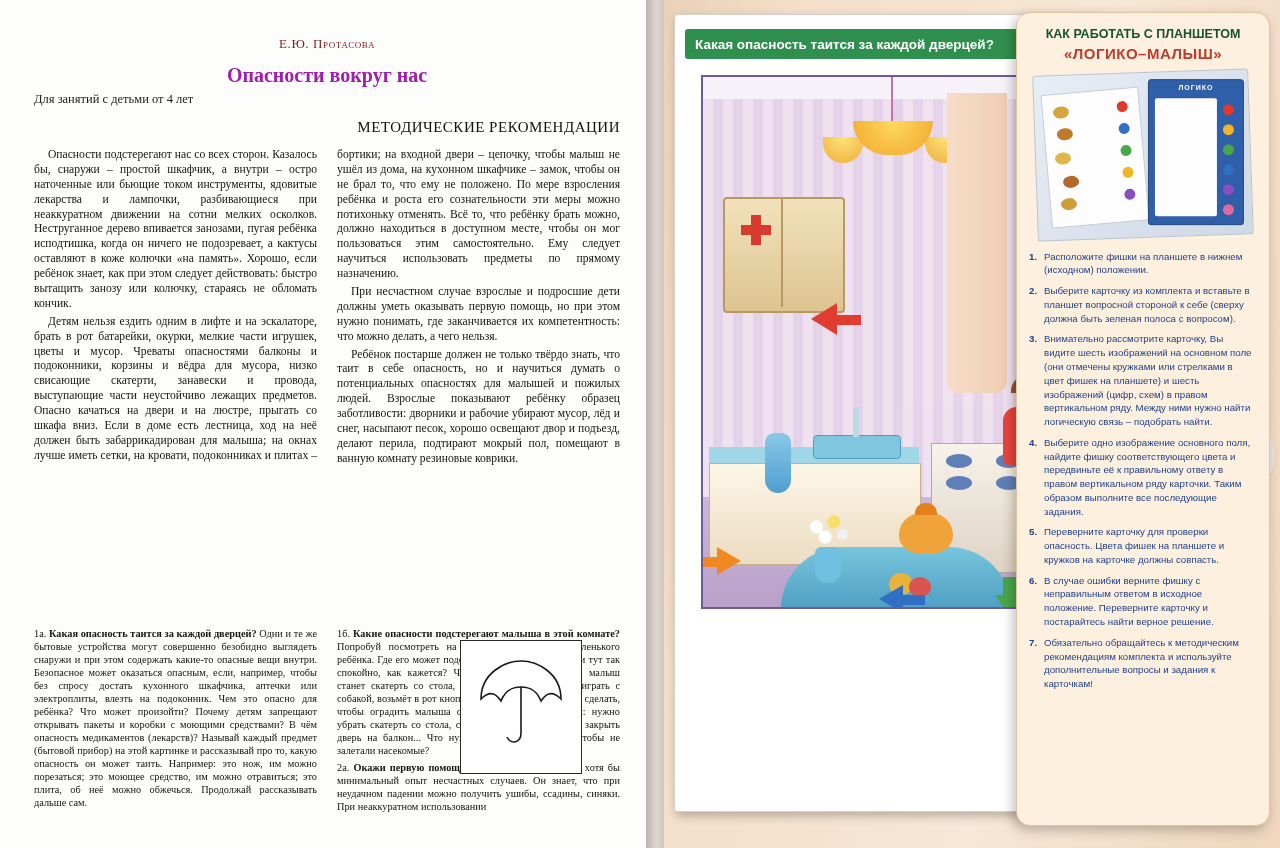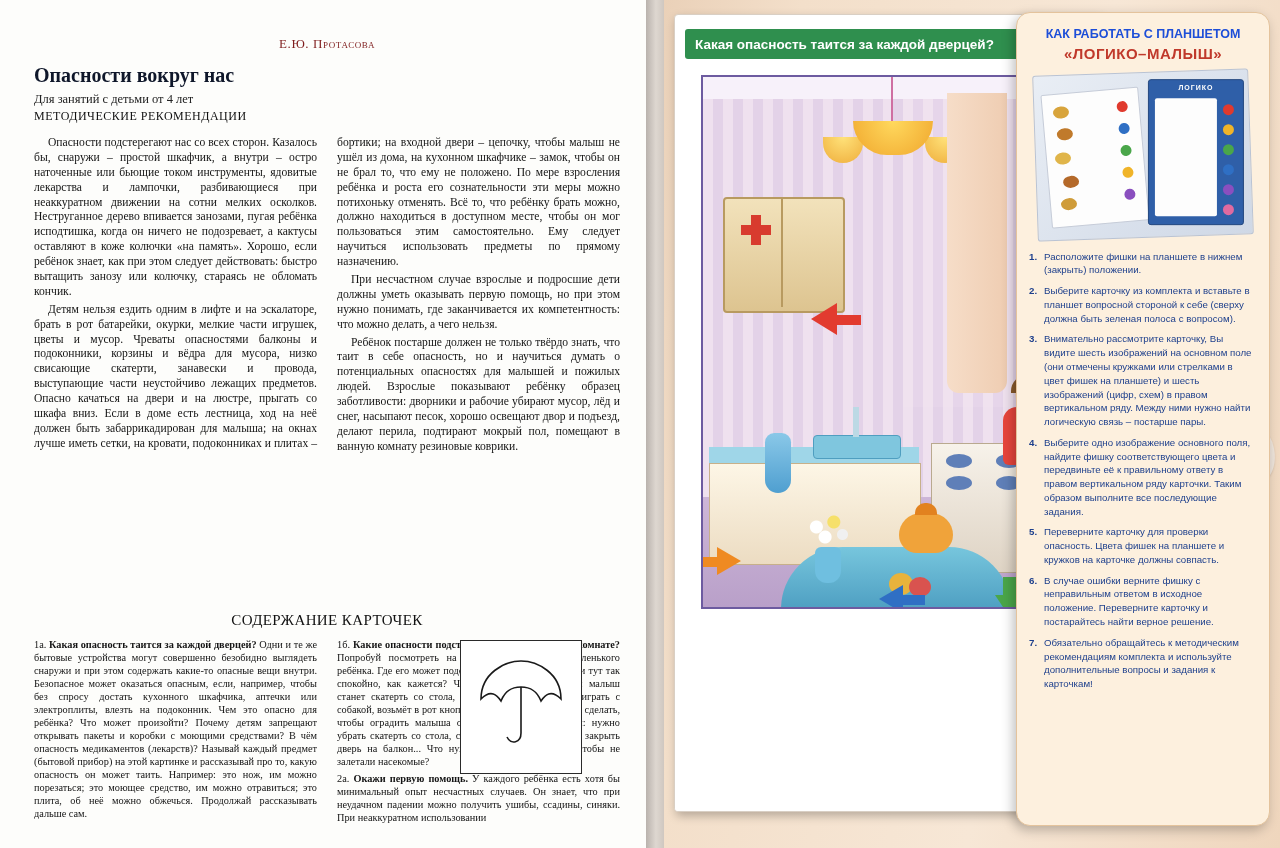--- a/index.html
+++ b/index.html
@@ -16,27 +16,27 @@
     position:absolute;left:0;top:0;width:646px;height:848px;
     background:#fdfdfb;
     box-sizing:border-box;
     padding:22px 26px 10px 34px;
   }
   .author{
     text-align:center;font-size:13px;letter-spacing:.6px;
     color:#7f1d1d;margin-top:14px;font-variant:small-caps;
   }
   .title{
-    font-size:20px;font-weight:bold;margin-top:12px;color:#0f172a;
+    text-align:center;font-size:20px;font-weight:bold;margin-top:12px;color:#a21caf;
   }
   .subtitle{
     font-size:12.5px;margin-top:5px;color:#222;
   }
   .sec-head{
-    text-align:left;font-size:12px;margin-top:2px;color:#111;
+    text-align:right;font-size:15px;margin-top:12px;color:#111;
     letter-spacing:.5px;
   }
   .cols{
     margin-top:12px;
     column-count:2;column-gap:20px;
     font-size:11.6px;line-height:1.285;text-align:justify;color:#141414;
     height:470px;
   }
   .cols p{margin:0 0 3px 0;text-indent:14px;}
   .sec-head2{
@@ -173,21 +173,21 @@
   }
 
   
   .instr{
     position:absolute;left:1016px;top:12px;width:252px;height:812px;
     background:#fdf0de;border:1px solid #e4c39c;border-radius:14px;
     box-shadow:-3px 4px 12px rgba(0,0,0,.25);
     overflow:hidden;
   }
   .instr-title{
-    margin:14px 14px 0 14px;text-align:center;color:#1d4ed8;
+    margin:14px 14px 0 14px;text-align:center;color:#14532d;
     font-family:"Liberation Sans", sans-serif;font-weight:bold;
     font-size:12.5px;line-height:1.25;
   }
   .instr-logo{
     text-align:center;color:#c0392b;font-weight:bold;font-size:15px;
     font-family:"Liberation Sans", sans-serif;margin-top:2px;letter-spacing:.5px;
   }
   .tablet-photo{
     position:relative;margin:10px auto 0;width:214px;height:164px;
     background:linear-gradient(135deg,#e9eef5,#cfd8e6);
@@ -230,21 +230,20 @@
     <div class="subtitle">Для занятий с детьми от 4 лет</div>
     <div class="sec-head">МЕТОДИЧЕСКИЕ РЕКОМЕНДАЦИИ</div>
 
     <div class="cols">
       <p>Опасности подстерегают нас со всех сторон. Казалось бы, снаружи – простой шкафчик, а внутри – остро наточенные или бьющие током инструменты, ядовитые лекарства и лампочки, разбивающиеся при неаккуратном движении на сотни мелких осколков. Неструганное дерево впивается занозами, пугая ребёнка исподтишка, когда он ничего не подозревает, а кактусы оставляют в коже колючки «на память». Хорошо, если ребёнок знает, как при этом следует действовать: быстро вытащить занозу или колючку, стараясь не обломать кончик.</p>
       <p>Детям нельзя ездить одним в лифте и на эскалаторе, брать в рот батарейки, окурки, мелкие части игрушек, цветы и мусор. Чреваты опасностями балконы и подоконники, корзины и вёдра для мусора, низко свисающие скатерти, занавески и провода, выступающие части неустойчиво лежащих предметов. Опасно качаться на двери и на люстре, прыгать со шкафа вниз. Если в доме есть лестница, ход на неё должен быть забаррикадирован для малыша; на окнах лучше иметь сетки, на кровати, подоконниках и плитах – бортики; на входной двери – цепочку, чтобы малыш не ушёл из дома, на кухонном шкафчике – замок, чтобы он не брал то, что ему не положено. По мере взросления ребёнка и роста его сознательности эти меры можно потихоньку отменять. Всё то, что ребёнку брать можно, должно находиться в доступном месте, чтобы он мог пользоваться этим самостоятельно. Ему следует научиться использовать предметы по прямому назначению.</p>
       <p>При несчастном случае взрослые и подросшие дети должны уметь оказывать первую помощь, но при этом нужно понимать, где заканчивается их компетентность: что можно делать, а чего нельзя.</p>
       <p>Ребёнок постарше должен не только твёрдо знать, что таит в себе опасность, но и научиться думать о потенциальных опасностях для малышей и пожилых людей. Взрослые показывают ребёнку образец заботливости: дворники и рабочие убирают мусор, лёд и снег, насыпают песок, хорошо освещают двор и подъезд, делают перила, подтирают мокрый пол, помещают в ванную комнату резиновые коврики.</p>
     </div>
 
-    <div class="sec-head2">СОДЕРЖАНИЕ КАРТОЧЕК</div>
 
     <div class="cards-cols">
       <p><span class="q-num">1а.</span> <span class="q-text">Какая опасность таится за каждой дверцей?</span><span> Одни и те же бытовые устройства могут совершенно безобидно выглядеть снаружи и при этом содержать какие-то опасные вещи внутри. Безопасное может оказаться опасным, если, например, чтобы без спросу достать кухонного шкафчика, аптечки или электроплиты, влезть на подоконник. Чем это опасно для ребёнка? Что может произойти? Почему детям запрещают открывать пакеты и коробки с моющими средствами? В чём опасность медикаментов (лекарств)? Называй каждый предмет (бытовой прибор) на этой картинке и рассказывай про то, какую опасность он может таить. Например: это нож, им можно порезаться; это моющее средство, им можно отравиться; это плита, об неё можно обжечься. Продолжай рассказывать дальше сам.</span></p>
       <p><span class="q-num">1б.</span> <span class="q-text">Какие опасности подстерегают малыша в этой комнате?</span><span> Попробуй посмотреть на эту комнату глазами маленького ребёнка. Где его может подстерегать опасность? Всё ли тут так спокойно, как кажется? Что может случиться, если малыш станет скатерть со стола, выйдет на балкон, будет играть с собакой, возьмёт в рот кнопки и гвоздики?.. Что нужно сделать, чтобы оградить малыша от опасности? Рассказывай: нужно убрать скатерть со стола, собрать кнопки и гвоздики, закрыть дверь на балкон... Что нужно поставить на окна, чтобы не залетали насекомые?</span></p>
       <p><span class="q-num">2а.</span> <span class="q-text">Окажи первую помощь.</span><span> У каждого ребёнка есть хотя бы минимальный опыт несчастных случаев. Он знает, что при неудачном падении можно получить ушибы, ссадины, синяки. При неаккуратном использовании</span></p>
     </div>
 
     <div class="umbrella-box">
       <svg width="92" height="96" viewBox="0 0 92 96">
         <path d="M6 44 C6 18 30 6 46 6 C62 6 86 18 86 44 C76 34 70 40 66 46 C62 36 56 32 46 32 C36 32 30 36 26 46 C22 40 16 34 6 44 Z" fill="none" stroke="#1a1a1a" stroke-width="1.6"></path>
@@ -336,29 +335,29 @@
         <div class="chip" style="left:74px;top:64px;background:#4aa64a;"></div>
         <div class="chip" style="left:74px;top:84px;background:#2f6fc4;"></div>
         <div class="chip" style="left:74px;top:104px;background:#8a4fbf;"></div>
         <div class="chip" style="left:74px;top:124px;background:#e06aa0;"></div>
       </div>
     </div>
 
     <ul class="steps">
       <li>
           <span class="n">1.</span>
-          <span class="t">Расположите фишки на планшете в нижнем (закрыть) положении.</span>
+          <span class="t">Расположите фишки на планшете в нижнем (исходном) положении.</span>
         </li>
       <li>
           <span class="n">2.</span>
           <span class="t">Выберите карточку из комплекта и вставьте в планшет вопросной стороной к себе (сверху должна быть зеленая полоса с вопросом).</span>
         </li>
       <li>
           <span class="n">3.</span>
-          <span class="t">Внимательно рассмотрите карточку, Вы видите шесть изображений на основном поле (они отмечены кружками или стрелками в цвет фишек на планшете) и шесть изображений (цифр, схем) в правом вертикальном ряду. Между ними нужно найти логическую связь – постарше пары.</span>
+          <span class="t">Внимательно рассмотрите карточку, Вы видите шесть изображений на основном поле (они отмечены кружками или стрелками в цвет фишек на планшете) и шесть изображений (цифр, схем) в правом вертикальном ряду. Между ними нужно найти логическую связь – подобрать найти.</span>
         </li>
       <li>
           <span class="n">4.</span>
           <span class="t">Выберите одно изображение основного поля, найдите фишку соответствующего цвета и передвиньте её к правильному ответу в правом вертикальном ряду карточки. Таким образом выполните все последующие задания.</span>
         </li>
       <li>
           <span class="n">5.</span>
           <span class="t">Переверните карточку для проверки опасность. Цвета фишек на планшете и кружков на карточке должны совпасть.</span>
         </li>
       <li>

